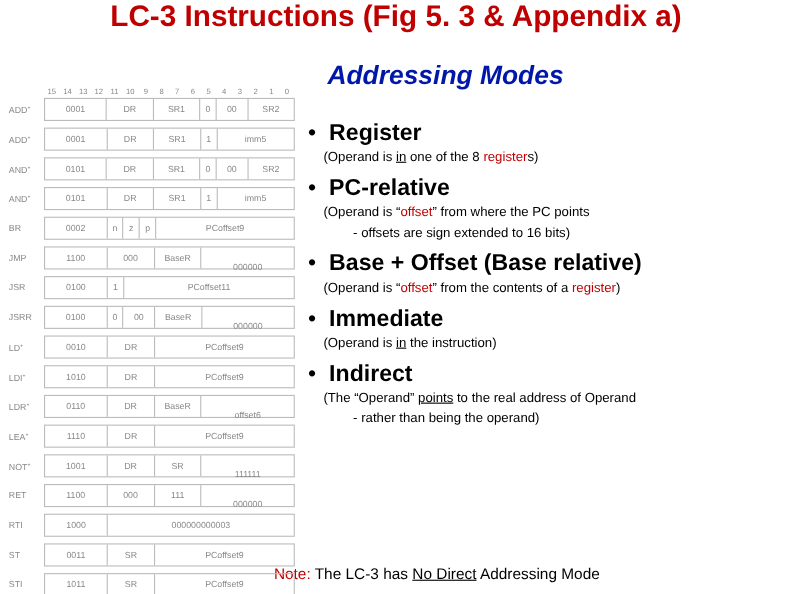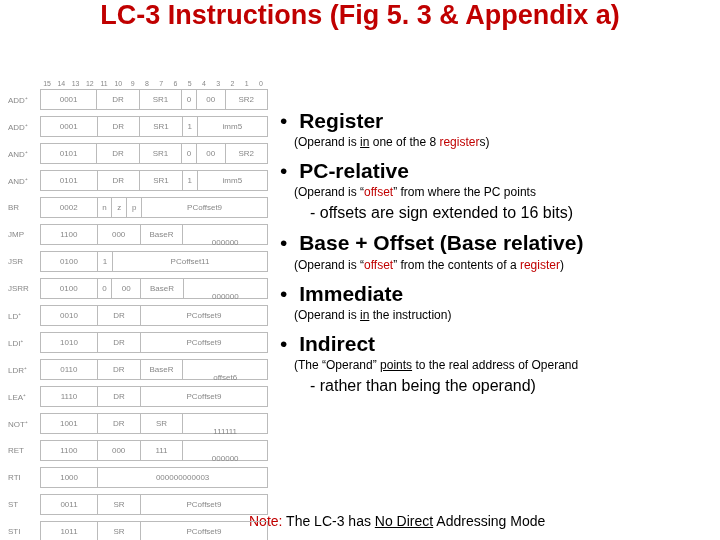--- a/index.html
+++ b/index.html
@@ -60,23 +60,23 @@
   .desc {
     font-size: 12px;
     color: #000;
     margin-top: 2px;
     margin-left: 14px;
     line-height: 1.25;
   }
   .desc .u { text-decoration: underline; }
   .desc .red { color: #c00000; }
   .sub {
-    font-size: 16px;
-    color: #000;
-    margin-left: 30px;
+    font-size: 12px;
+    color: #000;
+    margin-left: 41px;
     margin-top: 4px;
   }
   .note {
     position: absolute;
     top: 513px;
     left: 249px;
     width: 465px;
     font-size: 14px;
     font-weight: normal;
   }
@@ -141,20 +141,21 @@
   .w9  { flex: 9; }
   .w11 { flex: 11; }
   .w12 { flex: 12; }
 </style>
 </head>
 <body>
 
 <div class="slide">
 
   <div class="title">LC-3 Instructions (Fig 5. 3 &amp; Appendix a)</div>
+  <div class="subtitle">Addressing Modes</div>
 
   <div class="content">
 
     <div class="mode">
       <span class="bullet">•</span>
       <span>Register</span>
     </div>
     <div class="desc">
       <span>(Operand is </span><span class="u">in</span><span> one of the 8 </span><span class="red">register</span><span>s)</span>
     </div>

